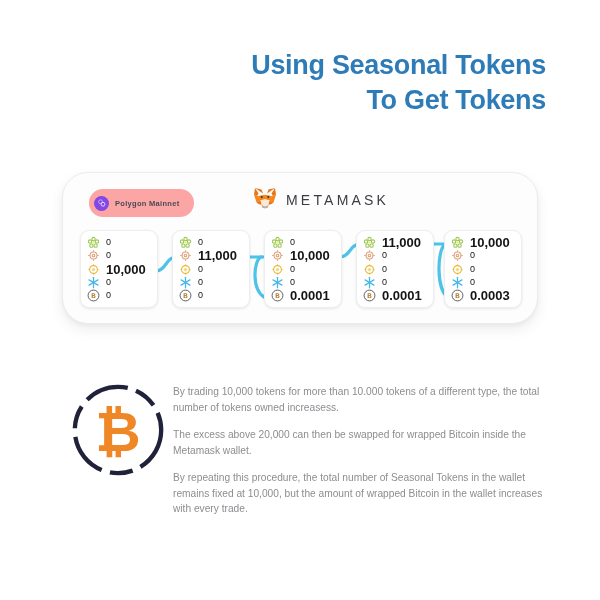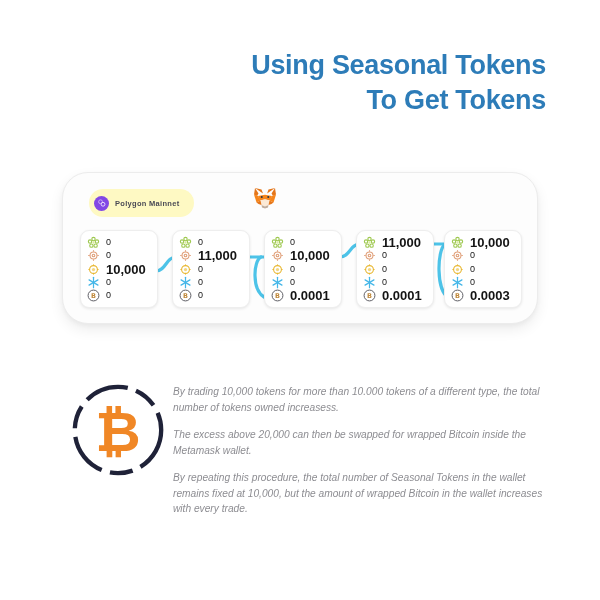--- a/index.html
+++ b/index.html
@@ -51,21 +51,21 @@
     height: 36px;
   }
 
   .network-pill {
     position: absolute;
     left: 26px;
     top: 6px;
     display: flex;
     align-items: center;
     gap: 6px;
-    background: #fef9c3;
+    background: #fca5a5;
     border-radius: 14px;
     padding: 4px 14px 4px 5px;
     height: 20px;
     box-sizing: content-box;
   }
   .polygon-icon {
     width: 15px; height: 15px;
     border-radius: 50%;
     background: #8247e5;
     display: flex;
@@ -150,21 +150,20 @@
     left: 70px;
     top: 382px;
     width: 96px;
     height: 96px;
   }
   .explain {
     position: absolute;
     left: 173px;
     top: 384px;
     width: 382px;
-    font-style: italic;
     font-size: 10.2px;
     line-height: 1.52;
     color: #8d8d92;
   }
   .explain p { margin: 0 0 12px 0; }
   .explain p:last-child { margin-bottom: 16px; }
 </style>
 </head>
 <body>
 
@@ -198,20 +197,21 @@
           <path d="M46 15 L41 31 L33 27 L38 18 Z" fill="#f6851b"></path>
           <path d="M10 18 L24 15.5 L38 18 L34 27 L24 25 L14 27 Z" fill="#f6851b"></path>
           <path d="M14 27 L24 24.6 L34 27 L31 36 L24 39 L17 36 Z" fill="#fbe9d6"></path>
           <path d="M17 36 L24 39 L31 36 L30 41 L24 43 L18 41 Z" fill="#c0ad9e"></path>
           <path d="M7 31 L15 27 L17 36 L11 34 Z" fill="#e4761b"></path>
           <path d="M41 31 L33 27 L31 36 L37 34 Z" fill="#e4761b"></path>
           <circle cx="17.5" cy="20" r="2" fill="#233447"></circle>
           <circle cx="30.5" cy="20" r="2" fill="#233447"></circle>
         </svg>
       </span>
+      <span class="brand-name">METAMASK</span>
     </div>
   </div>
 
   <div class="cards-row">
 
     <svg class="arrows" viewBox="0 0 442 82" aria-hidden="true">
       <g fill="none" stroke="#4dc3e8" stroke-width="3.2" stroke-linecap="round">
 
         <path d="M76 41 C 86 41, 86 27, 96 27"></path>
 

